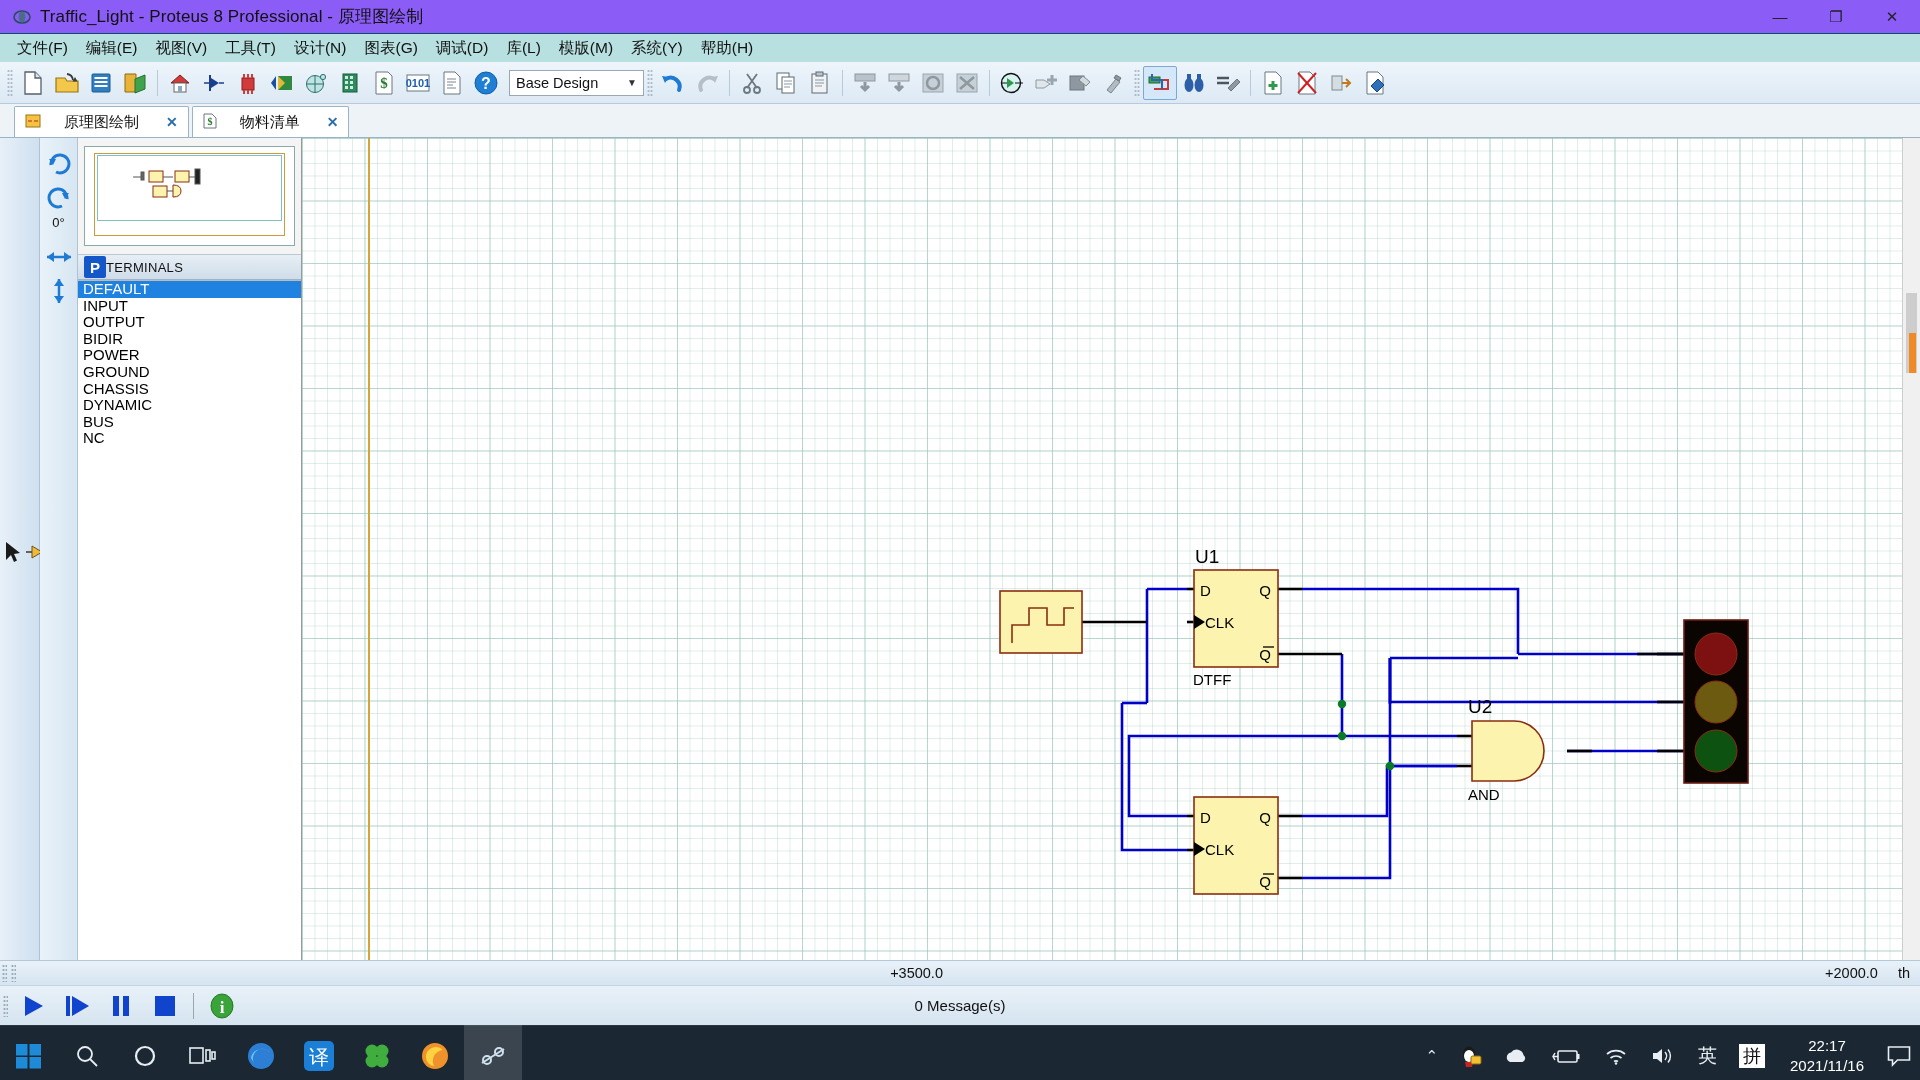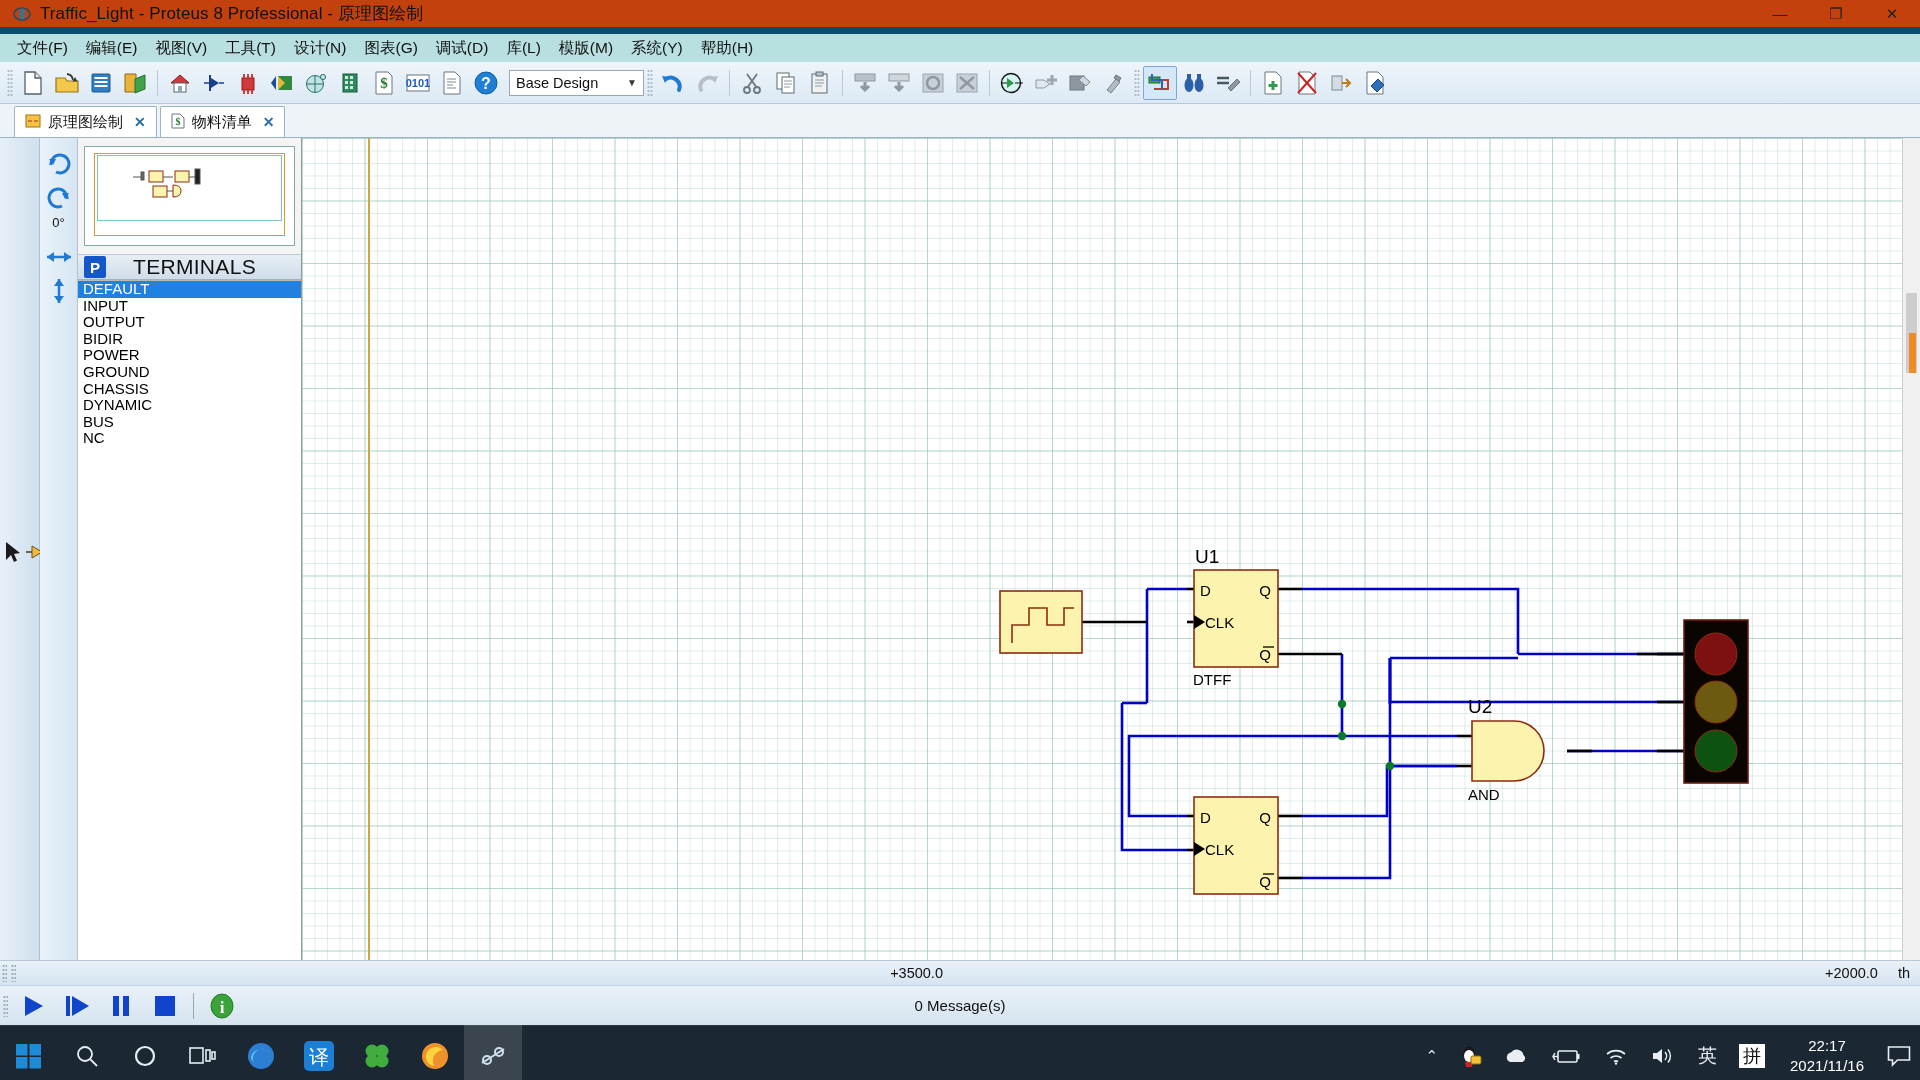--- a/index.html
+++ b/index.html
@@ -5,22 +5,22 @@
   * { box-sizing: border-box; margin:0; padding:0; }
   html,body { width:1920px; height:1080px; overflow:hidden; }
   body {
     font-family: "Liberation Sans", sans-serif;
     font-size: 15px;
     background:#f0f0f0;
     -webkit-font-smoothing: antialiased;
   }
   
   #titlebar {
-    height:34px; background:#c2410c; display:flex; align-items:center;
-    border-bottom:7px solid #0c4a6e;
+    height:34px; background:#8b5cf6; display:flex; align-items:center;
+    border-bottom:1px solid #0c4a6e;
   }
   #titlebar .app-icon {
     width:26px; height:18px; margin-left:10px; display:flex; align-items:center; justify-content:center;
   }
   #titlebar .title-text { font-size:17px; color:#111; margin-left:4px; letter-spacing:.1px; }
   #titlebar .winbtns { margin-left:auto; display:flex; height:34px; }
   #titlebar .winbtn {
     width:56px; height:34px; display:flex; align-items:center; justify-content:center;
     font-size:15px; color:#222;
   }
@@ -53,21 +53,21 @@
     margin-left:6px; position:relative;
   }
   #basedesign .cv { position:absolute; right:6px; color:#333; font-size:10px; }
 
   
   #tabbar {
     height:34px; background:#eef3f8; display:flex; align-items:flex-end;
     border-bottom:1px solid #9bb3c7; padding-left:14px;
   }
   .tab {
-    height:31px; display:flex; align-items:center; gap:7px;
+    height:31px; display:flex; align-items:center; gap:23px;
     padding:0 10px 0 10px; border:1px solid #9bb3c7; border-bottom:none;
     background:#ffffff; margin-right:3px; font-size:15px; color:#111;
     border-radius:2px 2px 0 0;
   }
   .tab .tclose { color:#2a6ea8; font-size:14px; font-weight:bold; margin-left:4px; }
 
   
   #main { display:flex; height:822px; background:#dfeaf2; }
 
   
@@ -105,21 +105,21 @@
   #preview .inner { position:absolute; left:12px; top:8px; right:12px; bottom:24px; border:1px solid #7fc1c1; }
   #listhdr {
     height:26px; margin:6px 0 0 0; background:linear-gradient(#e7eef5,#cfdde9);
     border-top:1px solid #b9c9d8; border-bottom:1px solid #9fb3c4;
     display:flex; align-items:center; padding-left:6px; position:relative;
   }
   #listhdr .pbadge {
     width:22px;height:22px;background:#1457c8;color:#fff;font-weight:bold;font-size:15px;
     display:flex;align-items:center;justify-content:center;border-radius:2px;
   }
-  #listhdr .hlabel { flex:1; text-align:center; font-size:21px; color:#111; padding-right:18px; letter-spacing:.3px;}
+  #listhdr .hlabel { flex:1; font-size:13px; color:#111; padding-right:18px; letter-spacing:.3px;}
   #termlist { flex:1; background:#fff; border-top:1px solid #bbb; overflow:hidden; }
   .term {
     height:16.6px; padding-left:5px; font-size:15px; color:#000; line-height:16.6px;
     white-space:nowrap;
   }
   .term.sel { background:#1f82e0; color:#fff; }
 
   
   #canvaswrap { flex:1; position:relative; background:#fff; overflow:hidden; }
   #canvas {

